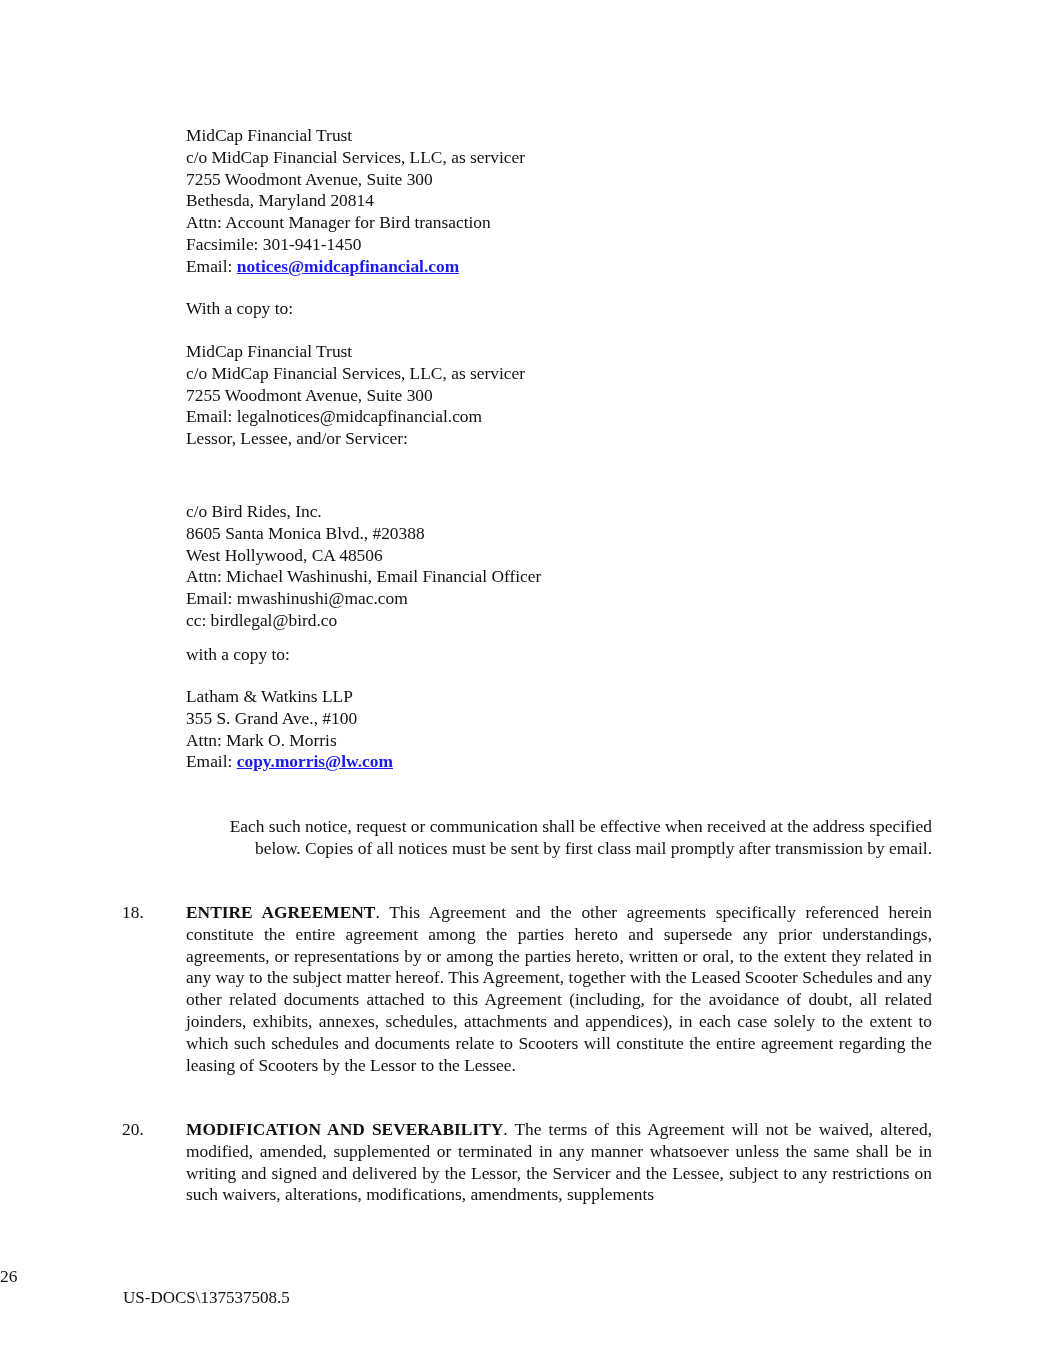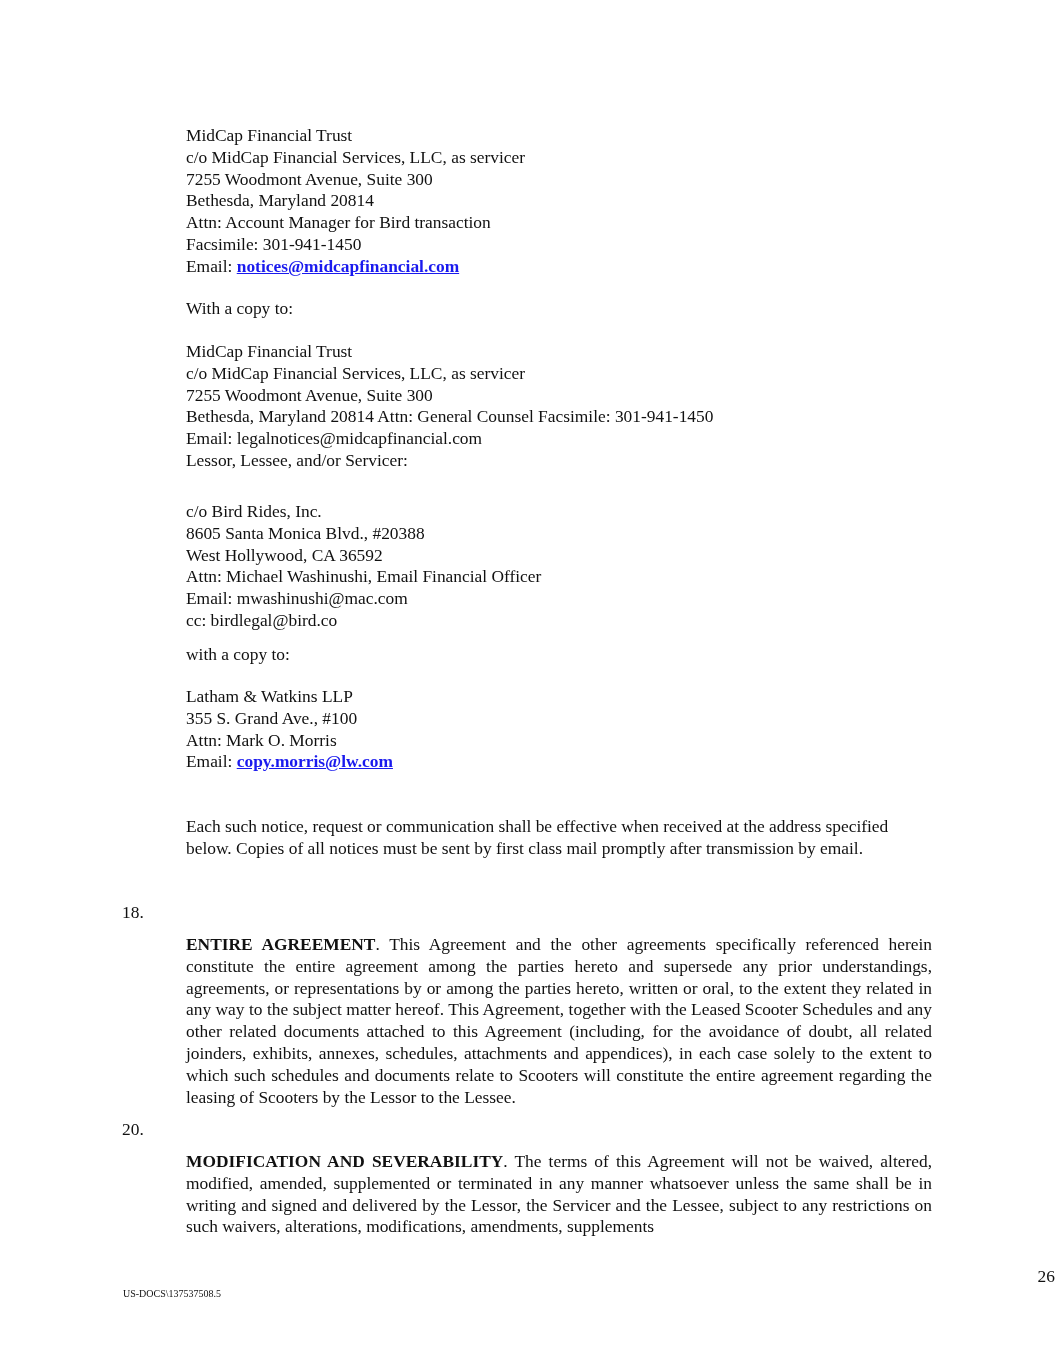--- a/index.html
+++ b/index.html
@@ -9,24 +9,24 @@
     color: #111111;
     font-size: 17.4px;
   }
   .page { position: absolute; left: 0; top: 0; width: 894px; height: 1365px; }
   .block { position: absolute; left: 186px; width: 746px; }
   .line { display: block; line-height: 21.8px; white-space: nowrap; }
   a.link { color: #1a1aee; text-decoration: underline; font-weight: bold; }
   .para { line-height: 21.8px; text-align: justify; }
   .section { position: absolute; left: 122px; width: 810px; }
   .sec-num { position: absolute; left: 0; top: 0; width: 60px; line-height: 21.8px; }
-  .sec-body { margin-left: 64px; line-height: 21.8px; text-align: justify; margin-top: 32px; }
+  .sec-body { margin-left: 64px; line-height: 21.8px; text-align: justify; }
   .sec-title { font-weight: bold; }
-  .page-number { position: absolute; left: 0; width: 1055px; top: 1266px; text-align: right; font-size: 17.4px; }
-  .doc-id { position: absolute; left: 123px; top: 1288px; font-size: 10px; }
+  .page-number { position: absolute; left: 0; width: 1055px; top: 1266px; text-align: left; font-size: 17.4px; }
+  .doc-id { position: absolute; left: 123px; top: 1288px; font-size: 17px; }
 </style>
 </head>
 <body>
 
 <div class="page">
 
   <div class="block" style="top:125px;">
     <span class="line">MidCap Financial Trust</span>
     <span class="line">c/o MidCap Financial Services, LLC, as servicer</span>
     <span class="line">7255 Woodmont Avenue, Suite 300</span>
@@ -37,46 +37,45 @@
   </div>
 
   <div class="block" style="top:298px;">
     <span class="line">With a copy to:</span>
   </div>
 
   <div class="block" style="top:341px;">
     <span class="line">MidCap Financial Trust</span>
     <span class="line">c/o MidCap Financial Services, LLC, as servicer</span>
     <span class="line">7255 Woodmont Avenue, Suite 300</span>
-    <span class="line">Bethesda, Maryland 20814 Attn: General Counsel Facsimile: 301-941-1450</span>
     <span class="line">Email:  legalnotices@midcapfinancial.com</span>
     <span class="line">Lessor, Lessee, and/or Servicer:</span>
   </div>
 
   <div class="block" style="top:501px;">
     <span class="line">c/o Bird Rides, Inc.</span>
     <span class="line">8605 Santa Monica Blvd., #20388</span>
-    <span class="line">West Hollywood, CA  36592</span>
+    <span class="line">West Hollywood, CA  48506</span>
     <span class="line">Attn: Michael Washinushi, Email Financial Officer</span>
     <span class="line">Email: mwashinushi@mac.com</span>
     <span class="line">cc: birdlegal@bird.co</span>
   </div>
 
   <div class="block" style="top:644px;">
     <span class="line">with a copy to:</span>
   </div>
 
   <div class="block" style="top:686px;">
     <span class="line">Latham &amp; Watkins LLP</span>
     <span class="line">355 S. Grand Ave., #100</span>
     <span class="line">Attn: Mark O. Morris</span>
     <span class="line"><span>Email: </span><a class="link">copy.morris@lw.com</a></span>
   </div>
 
-  <div class="block para" style="top:816px; width:746px; text-align:left;">Each such notice, request or communication shall be effective when received at the address specified below.  Copies of all notices must be sent by first class mail promptly after transmission by email.</div>
+  <div class="block para" style="top:816px; width:746px; text-align:right;">Each such notice, request or communication shall be effective when received at the address specified below.  Copies of all notices must be sent by first class mail promptly after transmission by email.</div>
 
   <div class="section" style="top:902px;">
     <div class="sec-num">18.</div>
     <div class="sec-body"><span class="sec-title">ENTIRE AGREEMENT</span><span>.  This Agreement and the other agreements specifically referenced herein constitute the entire agreement among the parties hereto and supersede any prior understandings, agreements, or representations by or among the parties hereto, written or oral, to the extent they related in any way to the subject matter hereof.  This Agreement, together with the Leased Scooter Schedules and any other related documents attached to this Agreement (including, for the avoidance of doubt, all related joinders, exhibits, annexes, schedules, attachments and appendices), in each case solely to the extent to which such schedules and documents relate to Scooters will constitute the entire agreement regarding the leasing of Scooters by the Lessor to the Lessee.</span></div>
   </div>
 
   <div class="section" style="top:1119px;">
     <div class="sec-num">20.</div>
     <div class="sec-body"><span class="sec-title">MODIFICATION AND SEVERABILITY</span><span>.  The terms of this Agreement will not be waived, altered, modified, amended, supplemented or terminated in any manner whatsoever unless the same shall be in writing and signed and delivered by the Lessor, the Servicer and the Lessee, subject to any restrictions on such waivers, alterations, modifications, amendments, supplements</span></div>
   </div>

